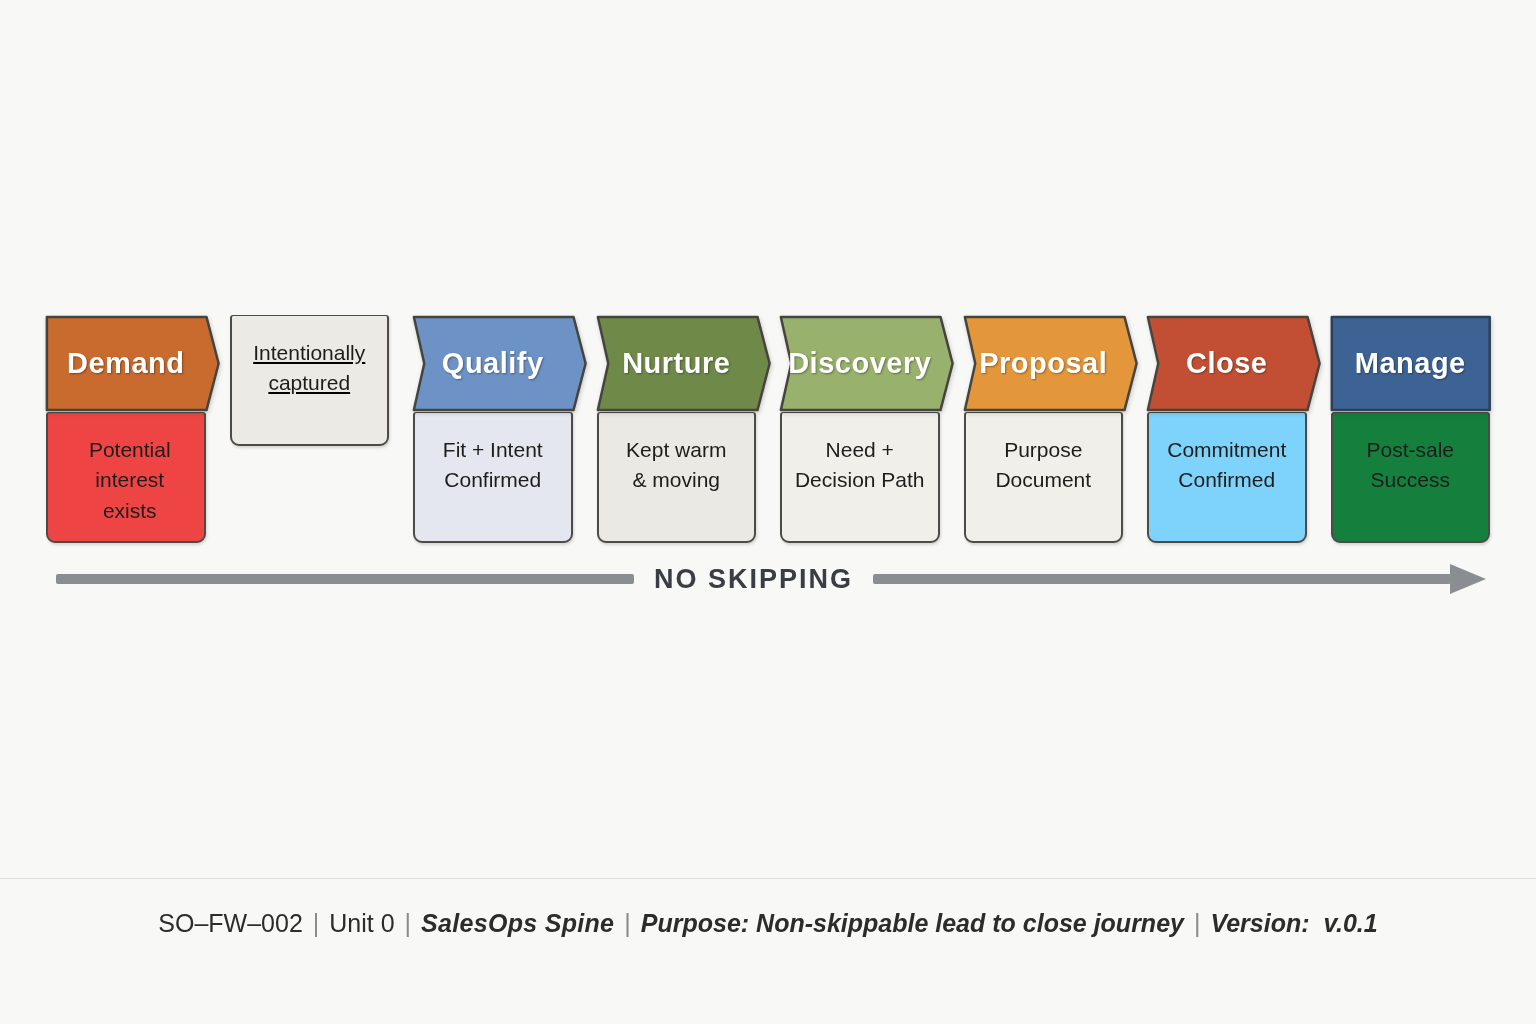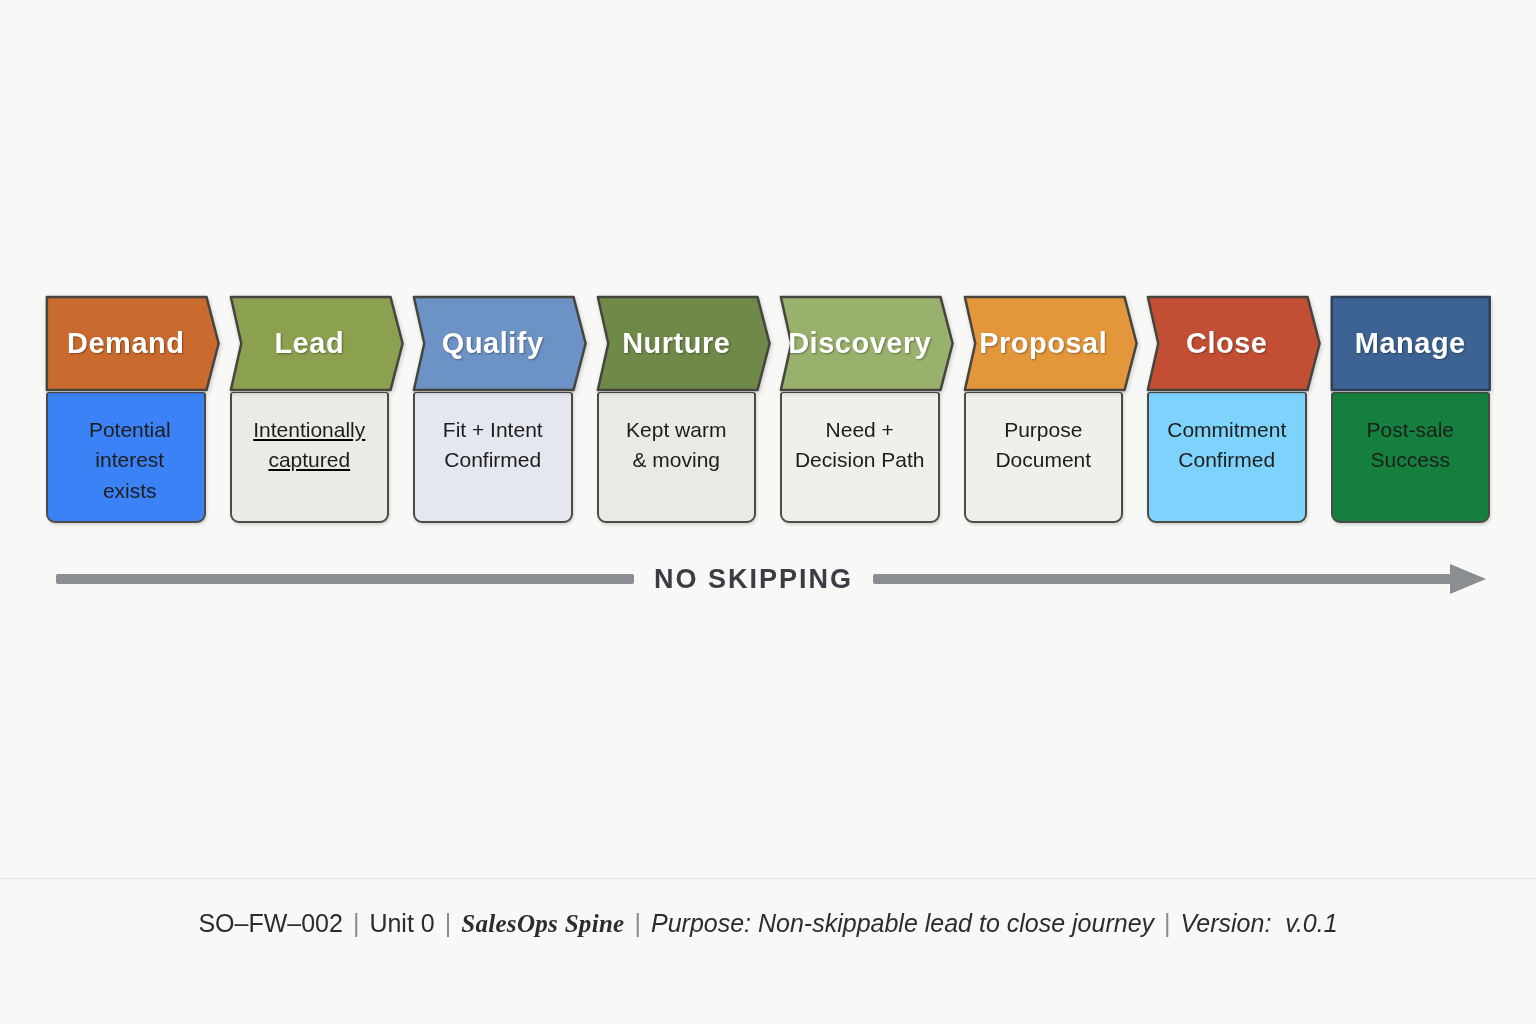--- a/index.html
+++ b/index.html
@@ -9,21 +9,21 @@
     height: 1024px;
     background: #f8f8f6;
     font-family: "Liberation Sans", sans-serif;
     overflow: hidden;
     position: relative;
   }
 
   
   .pipeline {
     position: absolute;
-    top: 295px;
+    top: 315px;
     left: 46px;
     right: 46px;
     display: flex;
     gap: 24px;
     border-radius: 14px;
   }
   .stage {
     flex: 1 1 0;
     position: relative;
     display: flex;
@@ -123,49 +123,43 @@
   .footer-text {
     font-size: 25px;
     color: #2c2c2a;
     white-space: nowrap;
   }
   .footer-text .sep {
     color: #8b8b88;
     font-weight: 300;
     margin: 0 10px;
   }
-  .footer-title { font-weight: bold; font-style: italic; letter-spacing: 0.3px; font-family: Liberation Serif, serif; }
-  .footer-italic { font-style: italic; }
+  .footer-title { font-weight: bold; font-style: italic; letter-spacing: 0.3px; }
+  .footer-italic { font-style: italic; font-weight: bold; }
 </style>
 </head>
 <body>
 
 <div class="pipeline">
 
   <div class="stage">
     <div class="stage-header">
       <svg class="with-tip" viewBox="0 0 200 100" preserveAspectRatio="none">
         <polygon points="1,2 185,2 199,50 185,98 1,98" stroke="#45443e" stroke-width="2.5" stroke-linejoin="round" vector-effect="non-scaling-stroke" fill="#c96a2e"></polygon>
       </svg>
       <span class="stage-title">Demand</span>
     </div>
-    <div class="stage-body" style="background: #3b82f6; padding-left: 8px;">
+    <div class="stage-body" style="background: #ef4444; padding-left: 8px;">
       <p class="stage-desc">Potential
 interest
 exists</p>
     </div>
   </div>
 
   <div class="stage">
-    <div class="stage-header">
-      <svg class="with-tip" viewBox="0 0 200 100" preserveAspectRatio="none">
-        <polygon points="1,2 185,2 199,50 185,98 1,98 13,50" stroke="#45443e" stroke-width="2.5" stroke-linejoin="round" vector-effect="non-scaling-stroke" fill="#8ba14f"></polygon>
-      </svg>
-      <span class="stage-title">Lead</span>
-    </div>
     <div class="stage-body" style="background: rgb(235, 234, 228); text-decoration: underline;">
       <p class="stage-desc">Intentionally
 captured</p>
     </div>
   </div>
 
   <div class="stage">
     <div class="stage-header">
       <svg class="with-tip" viewBox="0 0 200 100" preserveAspectRatio="none">
         <polygon points="1,2 185,2 199,50 185,98 1,98 13,50" stroke="#45443e" stroke-width="2.5" stroke-linejoin="round" vector-effect="non-scaling-stroke" fill="#6d92c6"></polygon>

